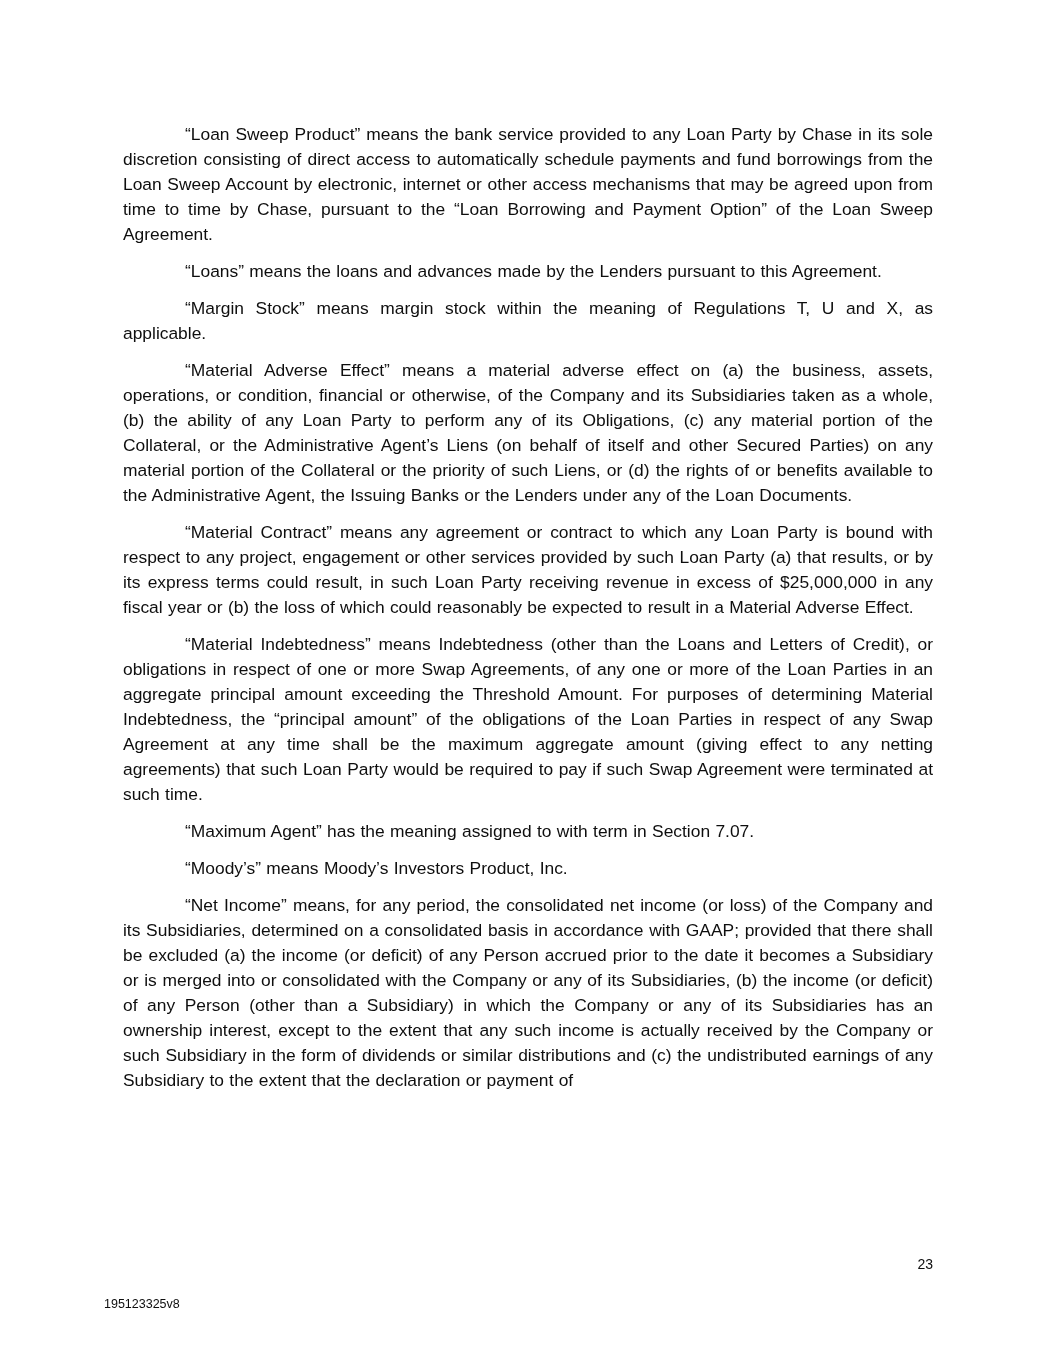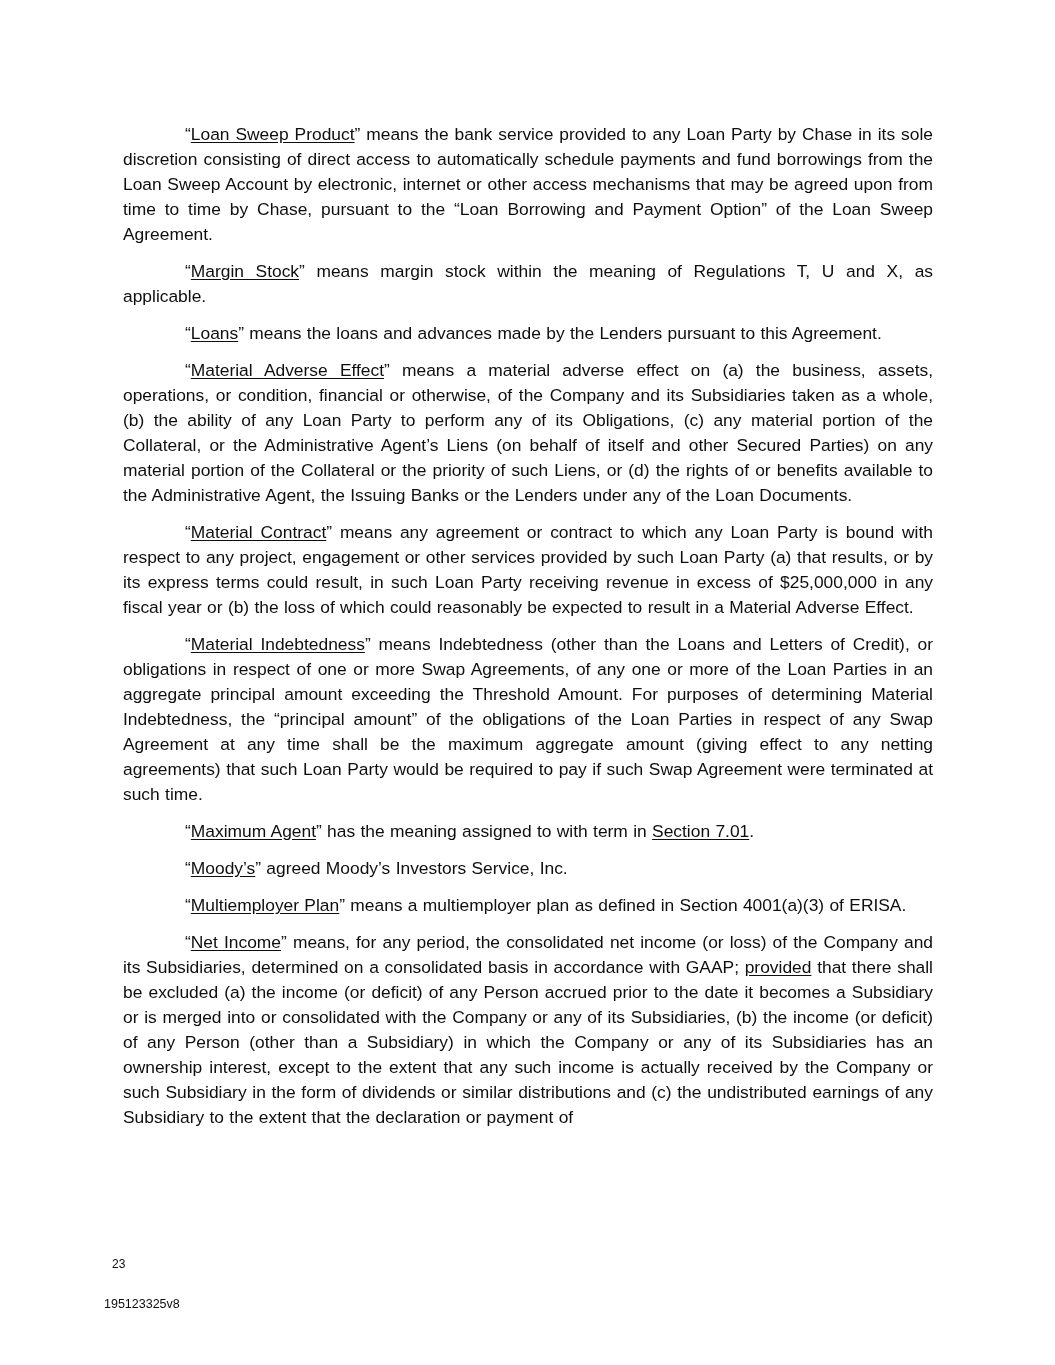--- a/index.html
+++ b/index.html
@@ -24,51 +24,49 @@
   }
   .para {
     margin: 0 0 12px 0;
     font-size: 17.4px;
     line-height: 25px;
     text-align: justify;
     text-indent: 62px;
     word-spacing: 0.5px;
   }
   .para span.u {
-    text-decoration: underline;
     text-underline-offset: 2px;
   }
   .page-number {
     position: absolute;
-    left: 112px;
+    left: 123px;
     top: 1252px;
     width: 810px;
-    text-align: left;
-    font-size: 12px;
+    text-align: right;
+    font-size: 14px;
     line-height: 25px;
   }
   .doc-id {
     position: absolute;
     left: 104px;
     top: 1297px;
     font-size: 12.5px;
     line-height: 15px;
   }
 </style>
 </head>
 <body>
 
 <div class="page">
   <div class="content">
       <p class="para"><span>“</span><span class="u">Loan Sweep Product</span><span>” means the bank service provided to any Loan Party by Chase in its sole discretion consisting of direct access to automatically schedule payments and fund borrowings from the Loan Sweep Account by electronic, internet or other access mechanisms that may be agreed upon from time to time by Chase, pursuant to the “Loan Borrowing and Payment Option” of the Loan Sweep Agreement.</span></p>
+      <p class="para"><span>“</span><span class="u">Loans</span><span>” means the loans and advances made by the Lenders pursuant to this Agreement.</span></p>
       <p class="para"><span>“</span><span class="u">Margin Stock</span><span>” means margin stock within the meaning of Regulations T, U and X, as applicable.</span></p>
-      <p class="para"><span>“</span><span class="u">Loans</span><span>” means the loans and advances made by the Lenders pursuant to this Agreement.</span></p>
       <p class="para"><span>“</span><span class="u">Material Adverse Effect</span><span>” means a material adverse effect on (a) the business, assets, operations, or condition, financial or otherwise, of the Company and its Subsidiaries taken as a whole, (b) the ability of any Loan Party to perform any of its Obligations, (c) any material portion of the Collateral, or the Administrative Agent’s Liens (on behalf of itself and other Secured Parties) on any material portion of the Collateral or the priority of such Liens, or (d) the rights of or benefits available to the Administrative Agent, the Issuing Banks or the Lenders under any of the Loan Documents.</span></p>
       <p class="para"><span>“</span><span class="u">Material Contract</span><span>” means any agreement or contract to which any Loan Party is bound with respect to any project, engagement or other services provided by such Loan Party (a) that results, or by its express terms could result, in such Loan Party receiving revenue in excess of $25,000,000 in any fiscal year or (b) the loss of which could reasonably be expected to result in a Material Adverse Effect.</span></p>
       <p class="para"><span>“</span><span class="u">Material Indebtedness</span><span>” means Indebtedness (other than the Loans and Letters of Credit), or obligations in respect of one or more Swap Agreements, of any one or more of the Loan Parties in an aggregate principal amount exceeding the Threshold Amount.  For purposes of determining Material Indebtedness, the “principal amount” of the obligations of the Loan Parties in respect of any Swap Agreement at any time shall be the maximum aggregate amount (giving effect to any netting agreements) that such Loan Party would be required to pay if such Swap Agreement were terminated at such time.</span></p>
-      <p class="para"><span>“</span><span class="u">Maximum Agent</span><span>” has the meaning assigned to with term in </span><span class="u">Section 7.01</span><span>.</span></p>
-      <p class="para"><span>“</span><span class="u">Moody’s</span><span>” agreed Moody’s Investors Service, Inc.</span></p>
-      <p class="para"><span>“</span><span class="u">Multiemployer Plan</span><span>” means a multiemployer plan as defined in Section 4001(a)(3) of ERISA.</span></p>
+      <p class="para"><span>“</span><span class="u">Maximum Agent</span><span>” has the meaning assigned to with term in </span><span class="u">Section 7.07</span><span>.</span></p>
+      <p class="para"><span>“</span><span class="u">Moody’s</span><span>” means Moody’s Investors Product, Inc.</span></p>
       <p class="para"><span>“</span><span class="u">Net Income</span><span>” means, for any period, the consolidated net income (or loss) of the Company and its Subsidiaries, determined on a consolidated basis in accordance with GAAP; </span><span class="u">provided</span><span> that there shall be excluded (a) the income (or deficit) of any Person accrued prior to the date it becomes a Subsidiary or is merged into or consolidated with the Company or any of its Subsidiaries, (b) the income (or deficit) of any Person (other than a Subsidiary) in which the Company or any of its Subsidiaries has an ownership interest, except to the extent that any such income is actually received by the Company or such Subsidiary in the form of dividends or similar distributions and (c) the undistributed earnings of any Subsidiary to the extent that the declaration or payment of</span></p>
     </div>
   <div class="page-number">23</div>
   <div class="doc-id">195123325v8</div>
 </div>
 
 </body></html>

